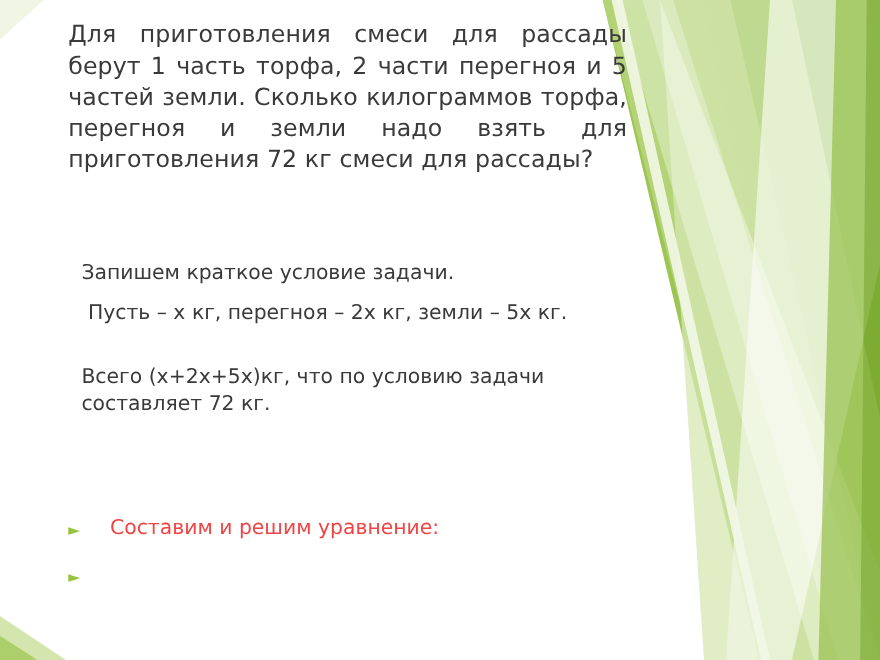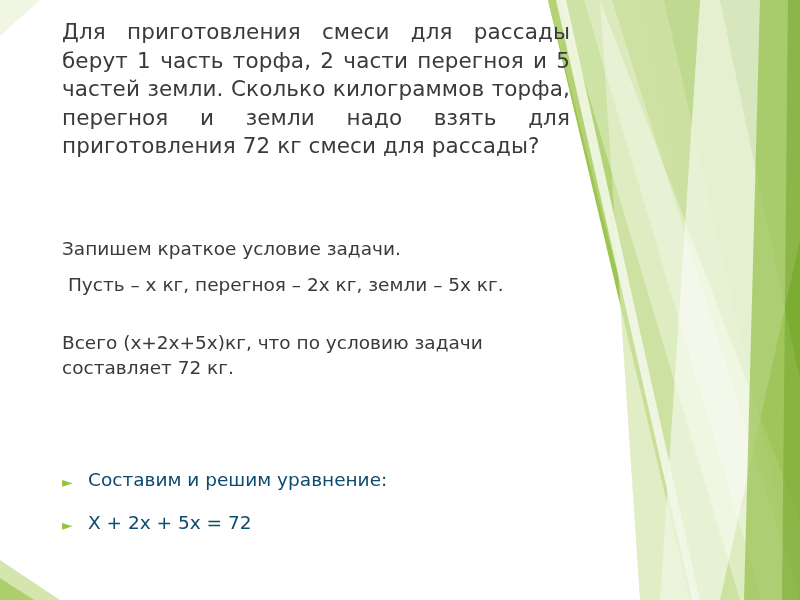--- a/index.html
+++ b/index.html
@@ -45,21 +45,21 @@
     width: 508px;
     font-size: 21.5px;
     line-height: 1.33;
     color: #3a3a3a;
     text-align: justify;
     text-justify: inter-word;
     letter-spacing: 0.1px;
   }
   .body-block {
     position: absolute;
-    left: 62px;
+    left: 74px;
     top: 236px;
     width: 500px;
   }
   .body-line {
     font-size: 18.5px;
     line-height: 1.37;
     color: #3a3a3a;
     margin: 0 0 14px 0;
     white-space: pre-wrap;
   }
@@ -85,21 +85,22 @@
     width: 26px;
     flex: 0 0 26px;
     color: #96c23c;
     font-size: 14px;
     line-height: 1.5;
     padding-top: 4px;
   }
   .bullet-text {
     font-size: 18.5px;
     line-height: 1.35;
-    color: #0c4a6e;
+    color: #ef4444;
+    margin-left: 12px;
   }
 </style>
 </head>
 <body>
 
 <div class="slide">
 
   <div class="bg-layer">
     <svg viewBox="0 0 800 600" xmlns="http://www.w3.org/2000/svg">
 
@@ -132,18 +133,17 @@
       <p class="body-line wrap">Всего (х+2х+5х)кг, что по условию задачи составляет 72 кг.</p>
     </div>
 
     <div class="bullets">
       <div class="bullet-row">
         <span class="bullet-mark">►</span>
         <span class="bullet-text">Составим и решим уравнение:</span>
       </div>
       <div class="bullet-row">
         <span class="bullet-mark">►</span>
-        <span class="bullet-text">Х + 2х + 5х = 72</span>
       </div>
     </div>
 
   </div>
 </div>
 
 </body></html>

